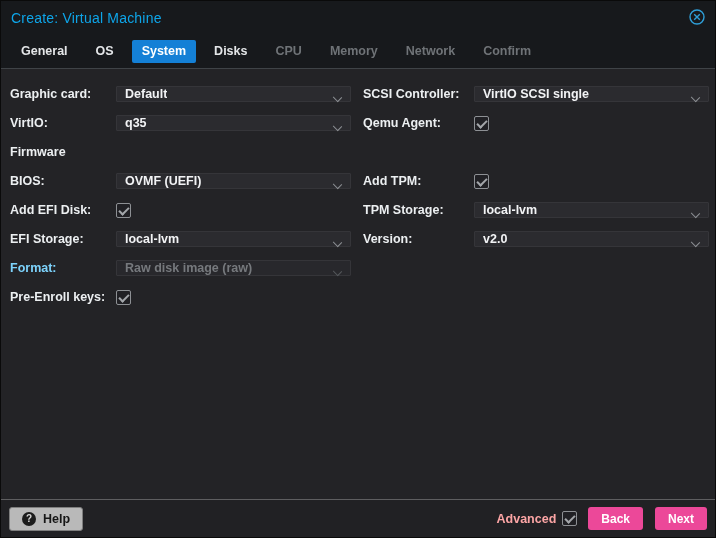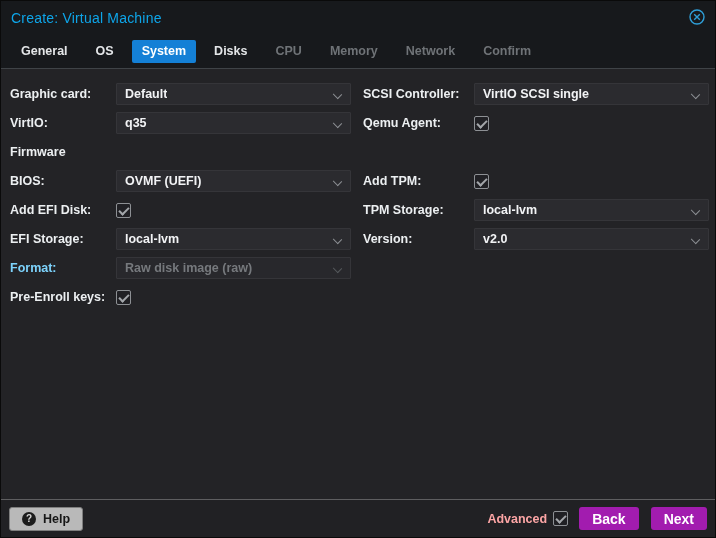--- a/index.html
+++ b/index.html
@@ -26,21 +26,21 @@
   .col { position:absolute; top:13px; }
   .col-left  { left:9px;   width:341px; }
   .col-right { left:362px; width:346px; }
   .row { display:flex; align-items:center; height:22px; margin-bottom:7px; }
   .col-left  .lbl { width:106px; }
   .col-right .lbl { width:111px; }
   .lbl { color:#eceff1; font-size:12.5px; font-weight:bold; flex:none; }
   .lbl.dim { color:#7dd3fc; }
   .heading { color:#eceff1; font-size:12.5px; font-weight:bold; }
 
-  .select { position:relative; flex:1; height:22px; background:#2b2b2f; border:1px solid #353539;
+  .select { position:relative; flex:1; height:16px; background:#2b2b2f; border:1px solid #353539;
             border-radius:1px; display:flex; align-items:center; padding:0 22px 0 8px; cursor:pointer; }
   .sel-val { color:#f2f3f5; font-size:12.5px; font-weight:bold; white-space:nowrap; overflow:hidden; }
   .select.disabled { cursor:default; background:#28282c; }
   .select.disabled .sel-val { color:#76797d; }
   .chev { position:absolute; right:9px; top:7px; width:7px; height:7px;
           border-right:1.5px solid #8d9094; border-bottom:1.5px solid #8d9094;
           transform:rotate(45deg) scale(1,.9); }
   .select.disabled .chev { border-color:#55585c; }
 
   .cbx { position:relative; width:15px; height:15px; background:#202024; border:1px solid #8d9094;
@@ -52,22 +52,22 @@
   
   .footer { position:absolute; left:0; bottom:0; width:100%; height:38px; background:#212124;
             border-top:1px solid #5e5e60; display:flex; align-items:center; padding:0 8px; }
   .help-btn { display:flex; align-items:center; gap:7px; height:24px; padding:0 12px;
               background:#b9b9b9; border:1px solid #7e7e7e; border-radius:3px; cursor:pointer; }
   .help-ico { width:14px; height:14px; border-radius:50%; background:#1c1c1c; color:#d8d8d8;
               font-size:10px; font-weight:bold; line-height:14px; text-align:center; }
   .help-txt { color:#161616; font-size:12.5px; font-weight:bold; }
   .footer-spacer { flex:1; }
   .adv-lbl { color:#fca5a5; font-size:12.5px; font-weight:bold; margin-right:6px; }
-  .btn { height:23px; padding:0 13px; background:#a21caf; border:none; border-radius:3px;
-         color:#ffffff; font-size:14px; font-weight:bold; font-family:"Liberation Sans",sans-serif;
+  .btn { height:23px; padding:0 13px; background:#ec4899; border:none; border-radius:3px;
+         color:#ffffff; font-size:12px; font-weight:bold; font-family:"Liberation Sans",sans-serif;
          cursor:pointer; }
   .btn-back { margin-left:11px; }
   .btn-next { margin-left:12px; }
 </style>
 </head>
 <body>
 
 <div class="dialog">
 
   <div class="titlebar">

